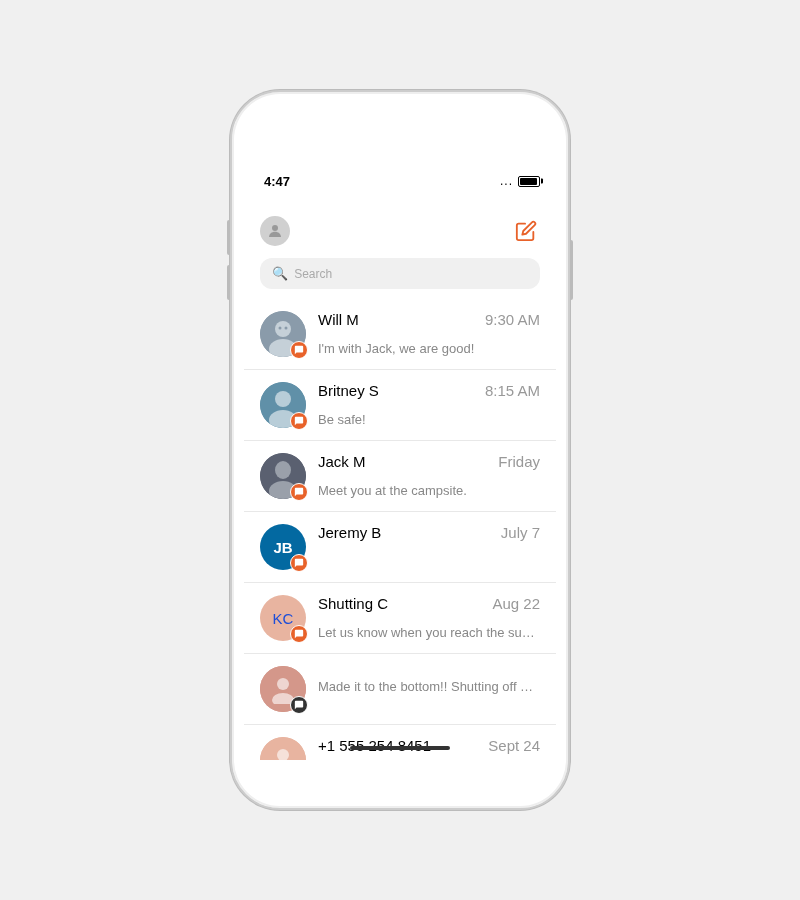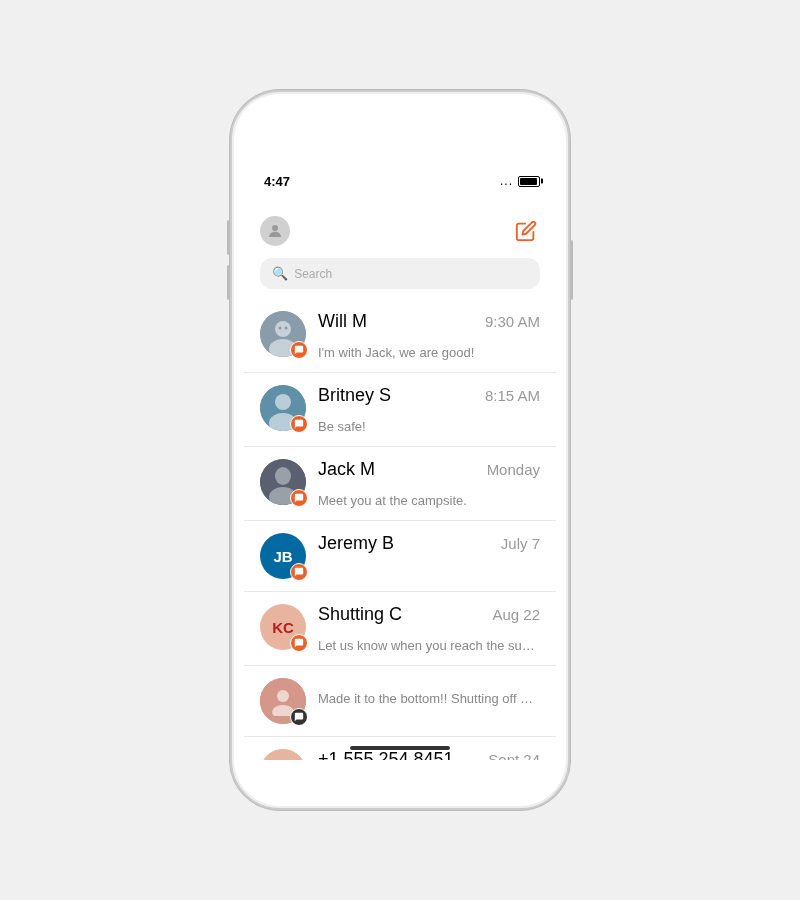--- a/index.html
+++ b/index.html
@@ -215,21 +215,21 @@
     }
 
     .message-top {
       display: flex;
       justify-content: space-between;
       align-items: baseline;
       margin-bottom: 3px;
     }
 
     .contact-name {
-      font-size: 18px;
+      font-size: 15px;
       font-weight: 500;
       color: #000;
     }
 
     .message-time {
       font-size: 15px;
       color: #999;
       flex-shrink: 0;
     }
 
@@ -386,21 +386,21 @@
           </div>
           <div class="badge-icon badge-message">
             <svg width="10" height="10" viewBox="0 0 24 24" fill="white">
                 <path d="M20 2H4c-1.1 0-2 .9-2 2v18l4-4h14c1.1 0 2-.9 2-2V4c0-1.1-.9-2-2-2z"></path>
               </svg>
           </div>
         </div>
         <div class="message-content">
           <div class="message-top">
             <span class="contact-name">Jack M</span>
-            <span class="message-time">Monday</span>
+            <span class="message-time">Friday</span>
           </div>
           <div class="message-preview">Meet you at the campsite.</div>
         </div>
       </div>
 
       <div class="message-item">
         <div class="avatar-container">
           <div class="contact-avatar avatar-jb">
             <span style="font-size:15px; font-weight:600; color:white;">JB</span>
           </div>
@@ -414,21 +414,21 @@
           <div class="message-top">
             <span class="contact-name">Jeremy B</span>
             <span class="message-time">July 7</span>
           </div>
         </div>
       </div>
 
       <div class="message-item">
         <div class="avatar-container">
           <div class="contact-avatar avatar-kc">
-            <span style="font-size:15px; font-weight:700; color:#b91c1c;">KC</span>
+            <span style="font-size:15px; font-weight:400; color:#1d4ed8;">KC</span>
           </div>
           <div class="badge-icon badge-message">
             <svg width="10" height="10" viewBox="0 0 24 24" fill="white">
                 <path d="M20 2H4c-1.1 0-2 .9-2 2v18l4-4h14c1.1 0 2-.9 2-2V4c0-1.1-.9-2-2-2z"></path>
               </svg>
           </div>
         </div>
         <div class="message-content">
           <div class="message-top">
             <span class="contact-name">Shutting C</span>

